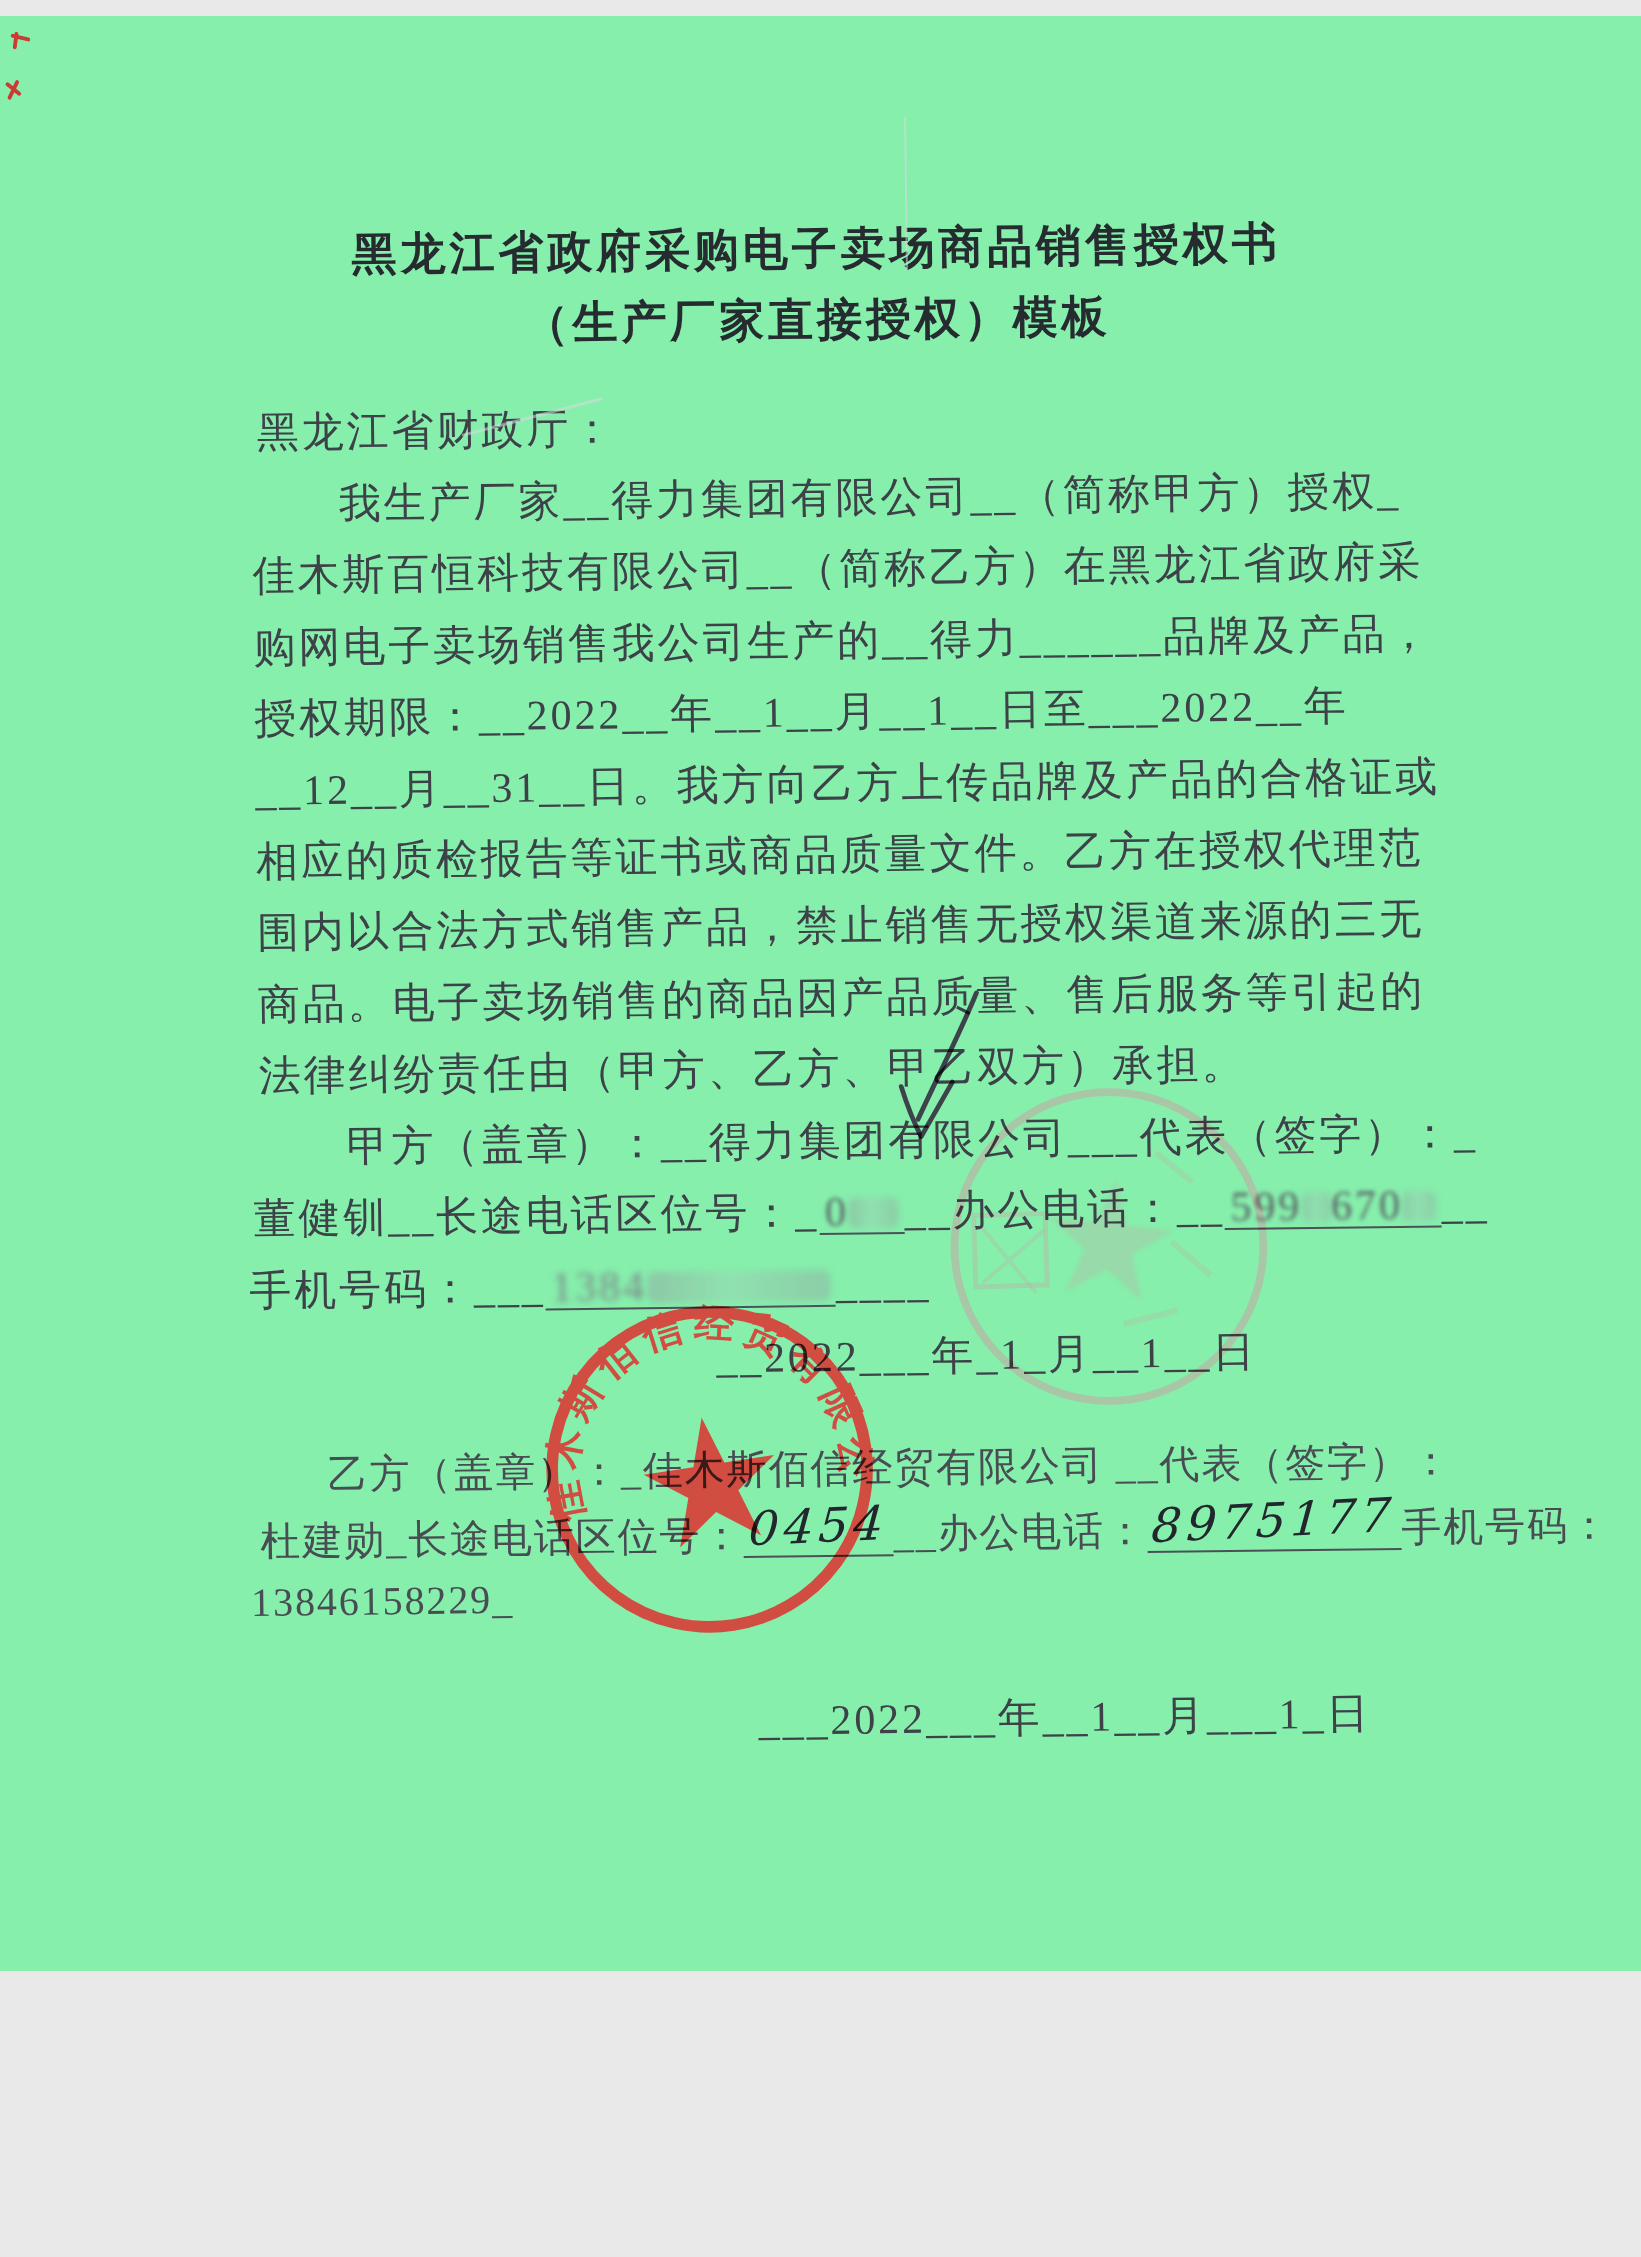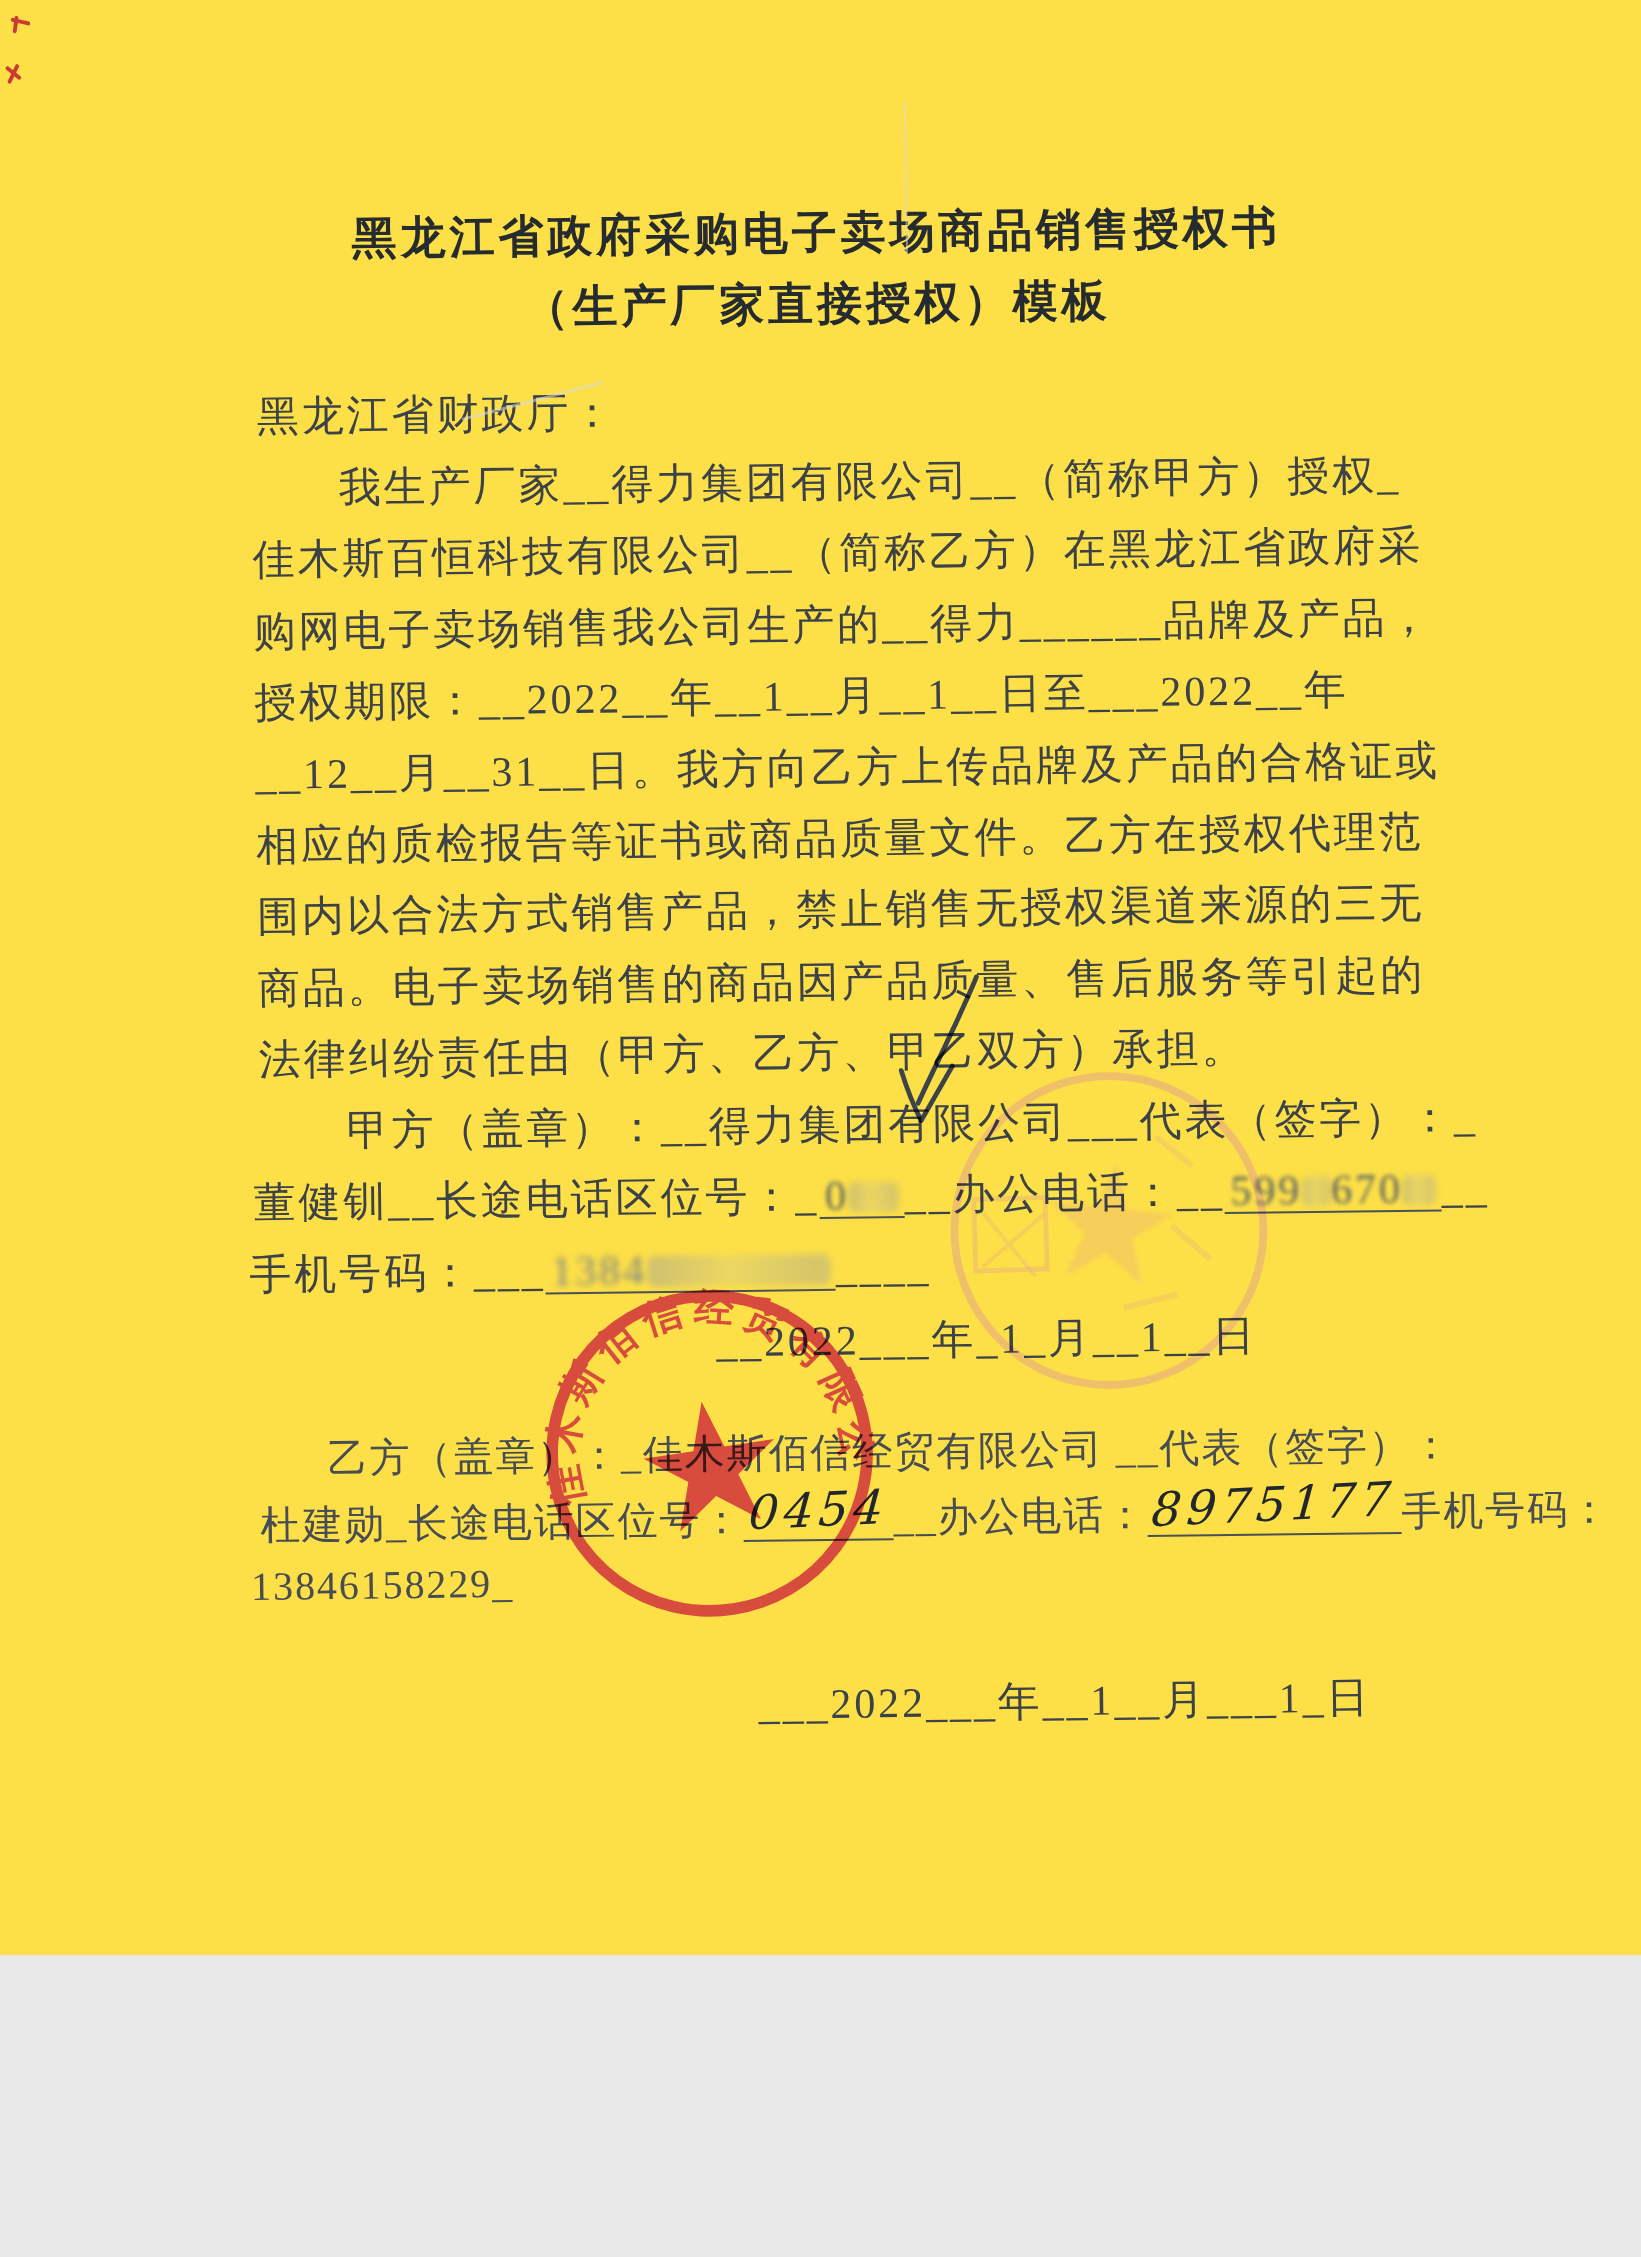--- a/index.html
+++ b/index.html
@@ -1,18 +1,18 @@
 <!DOCTYPE html>
 <html><head>
 <meta charset="utf-8">
 <style>
   html,body{margin:0;padding:0;background:#e9e9e9;}
   .page{
-    position:relative;width:1641px;height:1955px;margin:0 auto;
-    background:#fde047;overflow:hidden;
+    position:relative;width:1641px;height:1955px;margin:16px auto;
+    background:#86efac;overflow:hidden;
     font-family:"Liberation Serif","DejaVu Serif",serif;color:#3a4046;
   }
   .tilt{position:absolute;inset:0;transform:rotate(-0.7deg);transform-origin:40% 30%;}
   .line{position:absolute;white-space:nowrap;font-size:42px;letter-spacing:2.9px;color:#3c4248;}
   .title{
     position:absolute;width:100%;text-align:center;
     font-family:"DejaVu Sans","Liberation Sans",sans-serif;
     font-weight:bold;font-size:45px;letter-spacing:3.9px;color:#262b30;
   }
   .partyb{font-size:40px;color:#474d52;letter-spacing:1.9px;}

